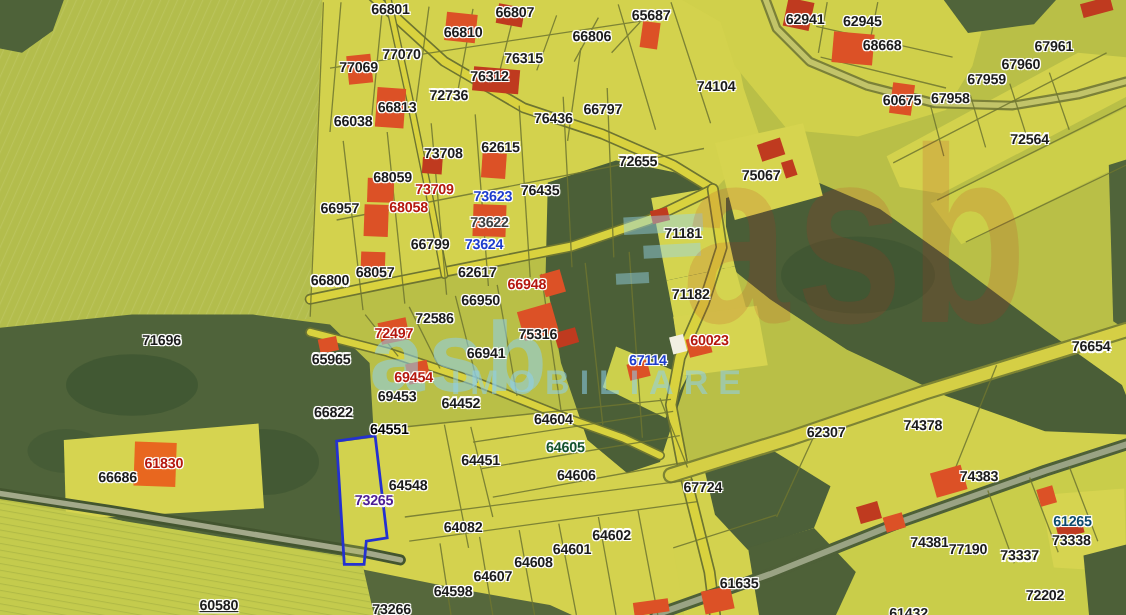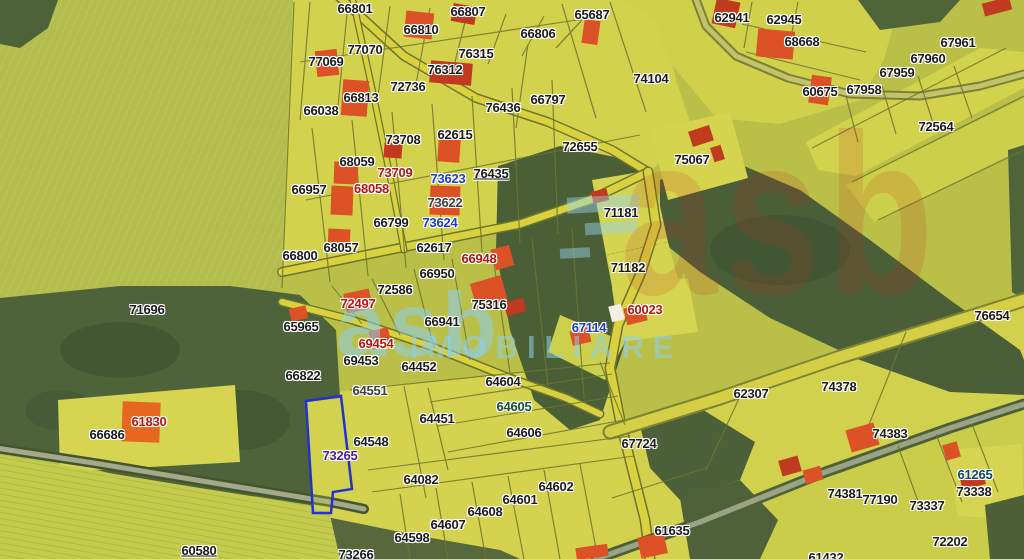--- a/index.html
+++ b/index.html
@@ -200,21 +200,21 @@
       <span class="plabel" style="left: 548px; top: 99px; color: rgb(27, 27, 27);">66797</span>
       <span class="plabel" style="left: 503px; top: 107px; color: rgb(27, 27, 27);">76436</span>
       <span class="plabel" style="left: 321px; top: 110px; color: rgb(27, 27, 27);">66038</span>
       <span class="plabel" style="left: 936px; top: 126px; color: rgb(27, 27, 27);">72564</span>
       <span class="plabel" style="left: 455px; top: 134px; color: rgb(27, 27, 27);">62615</span>
       <span class="plabel" style="left: 403px; top: 139px; color: rgb(27, 27, 27);">73708</span>
       <span class="plabel" style="left: 580px; top: 146px; color: rgb(27, 27, 27);">72655</span>
       <span class="plabel" style="left: 357px; top: 161px; color: rgb(27, 27, 27);">68059</span>
       <span class="plabel" style="left: 692px; top: 159px; color: rgb(27, 27, 27);">75067</span>
       <span class="plabel" style="left: 395px; top: 172px; color: rgb(181, 23, 14);">73709</span>
-      <span class="plabel" style="left: 491px; top: 173px; color: rgb(27, 27, 27); text-decoration: underline;">76435</span>
+      <span class="plabel" style="left: 491px; top: 173px; color: rgb(27, 27, 27);">76435</span>
       <span class="plabel" style="left: 448px; top: 178px; color: rgb(29, 61, 204);">73623</span>
       <span class="plabel" style="left: 309px; top: 189px; color: rgb(27, 27, 27);">66957</span>
       <span class="plabel" style="left: 349px; top: 188px; color: rgb(181, 23, 14); padding-left: 45px;">68058</span>
       <span class="plabel" style="left: 445px; top: 202px; color: #404040;">73622</span>
       <span class="plabel" style="left: 621px; top: 212px; color: rgb(27, 27, 27);">71181</span>
       <span class="plabel" style="left: 440px; top: 222px; color: rgb(29, 61, 204);">73624</span>
       <span class="plabel" style="left: 391px; top: 222px; color: rgb(27, 27, 27);">66799</span>
       <span class="plabel" style="left: 341px; top: 247px; color: rgb(27, 27, 27);">68057</span>
       <span class="plabel" style="left: 426px; top: 247px; color: rgb(27, 27, 27); padding-left: 16px;">62617</span>
       <span class="plabel" style="left: 300px; top: 255px; color: rgb(27, 27, 27);">66800</span>
@@ -229,21 +229,21 @@
       <span class="plabel" style="left: 992px; top: 315px; color: rgb(27, 27, 27);">76654</span>
       <span class="plabel" style="left: 442px; top: 321px; color: rgb(27, 27, 27);">66941</span>
       <span class="plabel" style="left: 301px; top: 326px; color: rgb(27, 27, 27);">65965</span>
       <span class="plabel" style="left: 589px; top: 327px; color: rgb(29, 61, 204);">67114</span>
       <span class="plabel" style="left: 376px; top: 343px; color: rgb(181, 23, 14);">69454</span>
       <span class="plabel" style="left: 361px; top: 360px; color: rgb(27, 27, 27);">69453</span>
       <span class="plabel" style="left: 419px; top: 366px; color: rgb(27, 27, 27);">64452</span>
       <span class="plabel" style="left: 303px; top: 375px; color: rgb(27, 27, 27);">66822</span>
       <span class="plabel" style="left: 503px; top: 381px; color: rgb(27, 27, 27);">64604</span>
       <span class="plabel" style="left: 839px; top: 386px; color: rgb(27, 27, 27);">74378</span>
-      <span class="plabel" style="left: 370px; top: 390px; color: #404040;">64551</span>
+      <span class="plabel" style="left: 354px; top: 390px; color: #000000;">64551</span>
       <span class="plabel" style="left: 751px; top: 393px; color: rgb(27, 27, 27);">62307</span>
       <span class="plabel" style="left: 514px; top: 406px; color: #14532d;">64605</span>
       <span class="plabel" style="left: 437px; top: 418px; color: rgb(27, 27, 27);">64451</span>
       <span class="plabel" style="left: 149px; top: 421px; color: rgb(181, 23, 14);">61830</span>
       <span class="plabel" style="left: 524px; top: 432px; color: rgb(27, 27, 27);">64606</span>
       <span class="plabel" style="left: 107px; top: 434px; color: rgb(27, 27, 27);">66686</span>
       <span class="plabel" style="left: 890px; top: 433px; color: rgb(27, 27, 27);">74383</span>
       <span class="plabel" style="left: 371px; top: 441px; color: rgb(27, 27, 27);">64548</span>
       <span class="plabel" style="left: 639px; top: 443px; color: rgb(27, 27, 27);">67724</span>
       <span class="plabel" style="left: 340px; top: 455px; color: #4c1d95;">73265</span>

